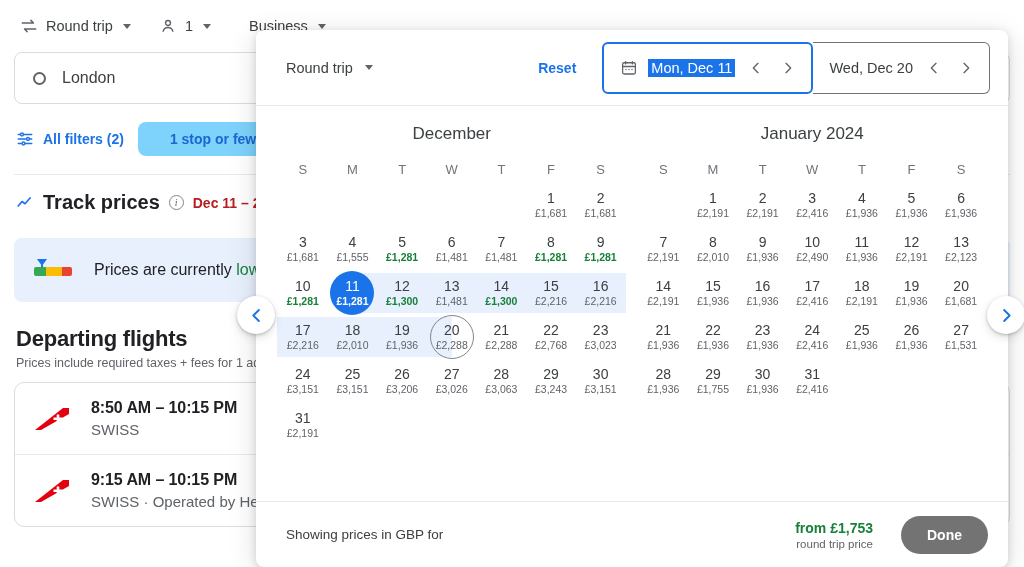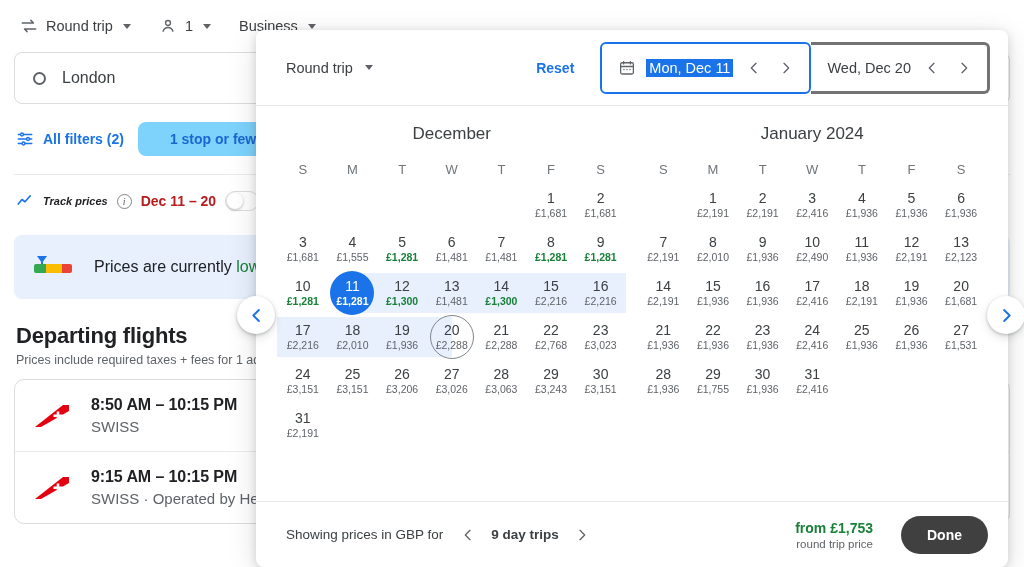--- a/index.html
+++ b/index.html
@@ -36,21 +36,21 @@
 
   .filters { display: flex; align-items: center; gap: 14px; padding: 18px 16px 14px 16px; }
   .allf { display: flex; align-items: center; gap: 9px; color: #1a73e8; font-size: 14px; font-weight: 600; cursor: pointer; }
   .chip {
     background: #7dd3fc; color: #1967d2; font-size: 14px; font-weight: 600;
     border-radius: 8px; padding: 9px 32px; white-space: nowrap;
   }
   .divider { height: 1px; background: #e8eaed; margin: 4px 14px 0 14px; }
 
   .track { display: flex; align-items: center; gap: 9px; padding: 16px 16px 14px 16px; }
-  .track .t-lbl { font-size: 11px; font-weight: 600; color: #202124; font-style: italic; }
+  .track .t-lbl { font-size: 20px; font-weight: 600; color: #202124; }
   .info-i { width: 15px; height: 15px; border: 1.2px solid #80868b; border-radius: 50%;
             font-size: 10px; color: #5f6368; display: flex; align-items: center; justify-content: center;
             font-style: italic; font-family: "Liberation Serif", serif; }
   .track .dates { color: #b91c1c; font-size: 14px; font-weight: 600; }
   .toggle { width: 34px; height: 20px; border-radius: 10px; background: #fff; border: 1.5px solid #dadce0; position: relative; }
   .toggle::after { content:""; position:absolute; left:1px; top:1px; width:16px; height:16px; border-radius:50%; background:#fff;
                    box-shadow: 0 1px 3px rgba(60,64,67,.35); }
 
   .banner {
     margin: 10px 14px 0 14px; background: #e8f0fe; border-radius: 8px;
@@ -84,21 +84,21 @@
     box-shadow: 0 2px 10px rgba(0,0,0,.14), 0 6px 30px rgba(0,0,0,.12);
     display: flex; flex-direction: column; z-index: 5; overflow: hidden;
   }
   .cal-head { height: 76px; display: flex; align-items: center; padding: 0 18px 0 30px;
               border-bottom: 1px solid #e8eaed; }
   .cal-trip { display: flex; align-items: center; gap: 10px; font-size: 14.5px; color: #3c4043; cursor: pointer; }
   .reset { color: #1a73e8; font-size: 14px; font-weight: 600; margin-left: auto; cursor: pointer; }
   .date-fields { display: flex; margin-left: 26px; }
   .dfield {
     height: 52px; display: flex; align-items: center; gap: 10px;
-    padding: 0 12px 0 16px; border: 3px solid #737373; font-size: 14.5px; color: #3c4043;
+    padding: 0 12px 0 16px; border: 1px solid #737373; font-size: 14.5px; color: #3c4043;
   }
   .dfield.second { border-radius: 0 6px 6px 0; border-left: none; }
   .dfield.active { border: 2px solid #1a73e8; border-radius: 6px; z-index: 2; }
   .dfield .sel { background: #1a73e8; color: #fff; padding: 1px 3px; }
   .navchev { width: 22px; height: 22px; display: flex; align-items: center; justify-content: center;
              color: #5f6368; cursor: pointer; }
   .navchev svg { display: block; }
 
   .cal-body { flex: 1; display: flex; padding: 18px 22px 0 22px; gap: 13px; position: relative; }
   .month { flex: 1; }
@@ -134,21 +134,21 @@
   .cal-foot {
     height: 66px; border-top: 1px solid #e8eaed; display: flex; align-items: center;
     padding: 0 20px 0 30px; gap: 14px;
   }
   .foot-lbl { font-size: 13.5px; color: #3c4043; }
   .trip-pick { display: flex; align-items: center; gap: 12px; }
   .trip-pick .tp { font-size: 13.5px; color: #3c4043; font-weight: 600; }
   .price-box { margin-left: auto; text-align: right; margin-right: 14px; }
   .price-from { font-size: 14px; color: #188038; font-weight: 600; }
   .price-sub { font-size: 11.5px; color: #5f6368; margin-top: 2px; }
-  .done { background: #404040; color: #fff; border: none; border-radius: 20px;
+  .done { background: #737373; color: #fff; border: none; border-radius: 20px;
           height: 38px; padding: 0 26px; font-size: 14px; font-weight: 600;
           font-family: "Liberation Sans", sans-serif; cursor: pointer; }
 </style>
 </head>
 <body>
 
 <div class="app">
 
   <div class="page">
 
@@ -166,21 +166,21 @@
       <div class="tb-item" style="margin-left:14px">
         <span class="ic">
           <svg viewBox="0 0 24 24" width="18" height="18" fill="none" stroke="#5f6368" stroke-width="1.8" stroke-linecap="round">
             <circle cx="12" cy="8" r="3.3"></circle>
               <path d="M5.5 19c1.2-3.4 4-5 6.5-5s5.3 1.6 6.5 5"></path>
           </svg>
         </span>
         <span class="lbl">1</span>
         <span class="caret"></span>
       </div>
-      <div class="tb-item" style="margin-left:14px">
+      <div class="tb-item" style="margin-left:24px">
         <span class="lbl">Business</span>
         <span class="caret"></span>
       </div>
     </div>
 
     <div class="origin-box">
       <span class="ring"></span>
       <span>London</span>
     </div>
 
@@ -710,33 +710,20 @@
                 <span class="d">31</span>
                 <span class="p">£2,416</span>
               </div>
             </div>
           </div>
       </div>
     </div>
 
     <div class="cal-foot">
       <span class="foot-lbl">Showing prices in GBP for</span>
-      <span class="trip-pick">
-        <span class="navchev">
-          <svg viewBox="0 0 24 24" width="16" height="16" fill="none" stroke="currentColor" stroke-width="2" stroke-linecap="round" stroke-linejoin="round">
-              <path d="M15 5l-7 7 7 7"></path>
-            </svg>
-        </span>
-        <span class="tp">9 day trips</span>
-        <span class="navchev">
-          <svg viewBox="0 0 24 24" width="16" height="16" fill="none" stroke="currentColor" stroke-width="2" stroke-linecap="round" stroke-linejoin="round">
-              <path d="M9 5l7 7-7 7"></path>
-            </svg>
-        </span>
-      </span>
       <span class="price-box">
         <span class="price-from" style="display:block">from £1,753</span>
         <span class="price-sub" style="display:block">round trip price</span>
       </span>
       <button class="done">Done</button>
     </div>
   </div>
 
   <div class="arrow-btn arrow-left">
     <svg viewBox="0 0 24 24" width="19" height="19" fill="none" stroke="#1a73e8" stroke-width="2.4" stroke-linecap="round" stroke-linejoin="round">

